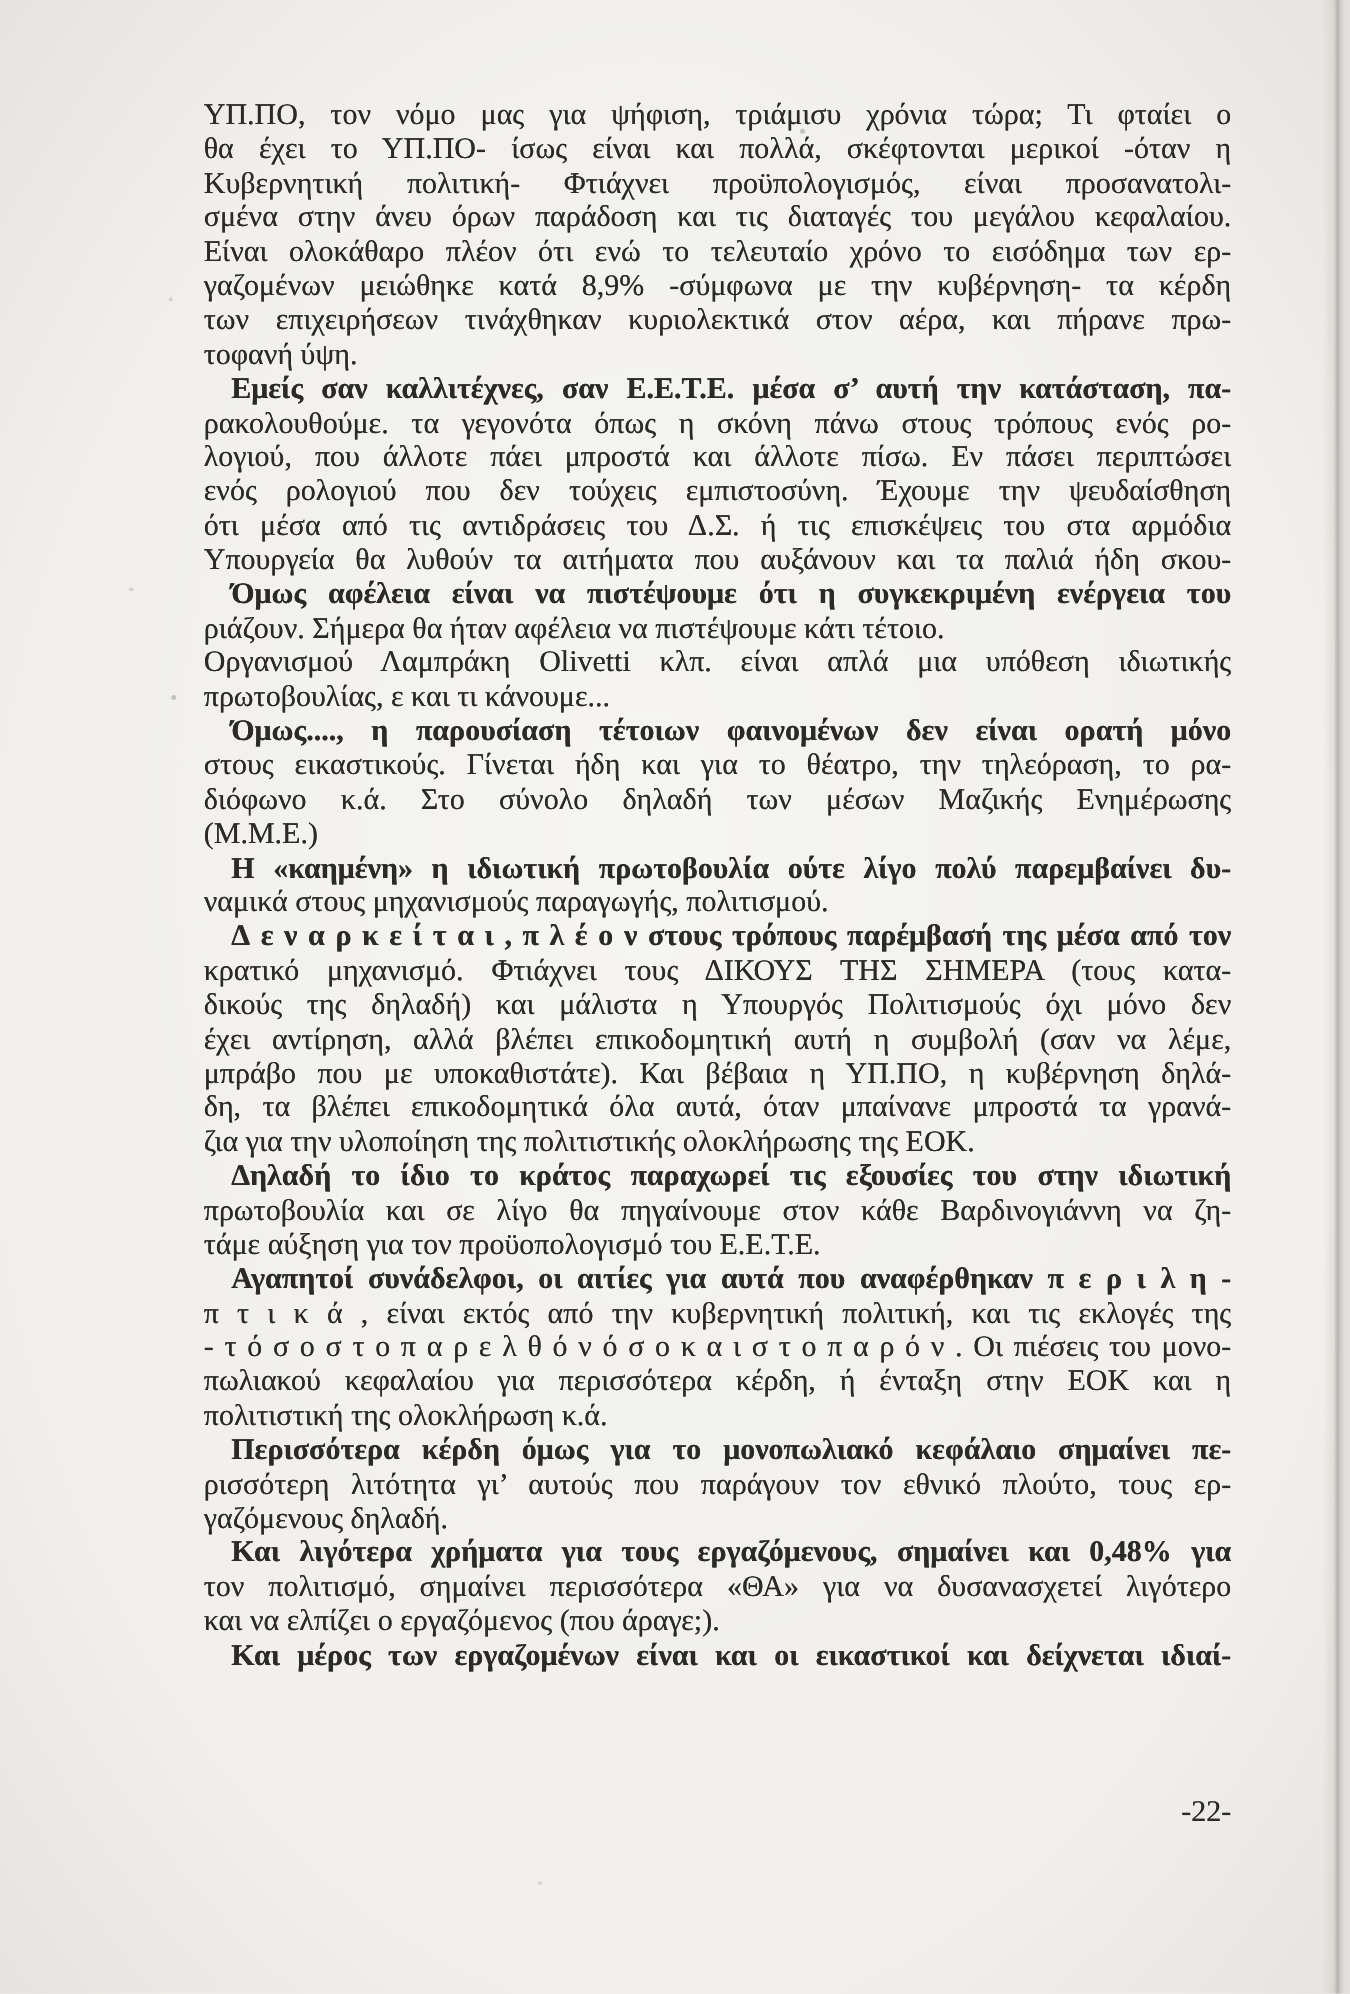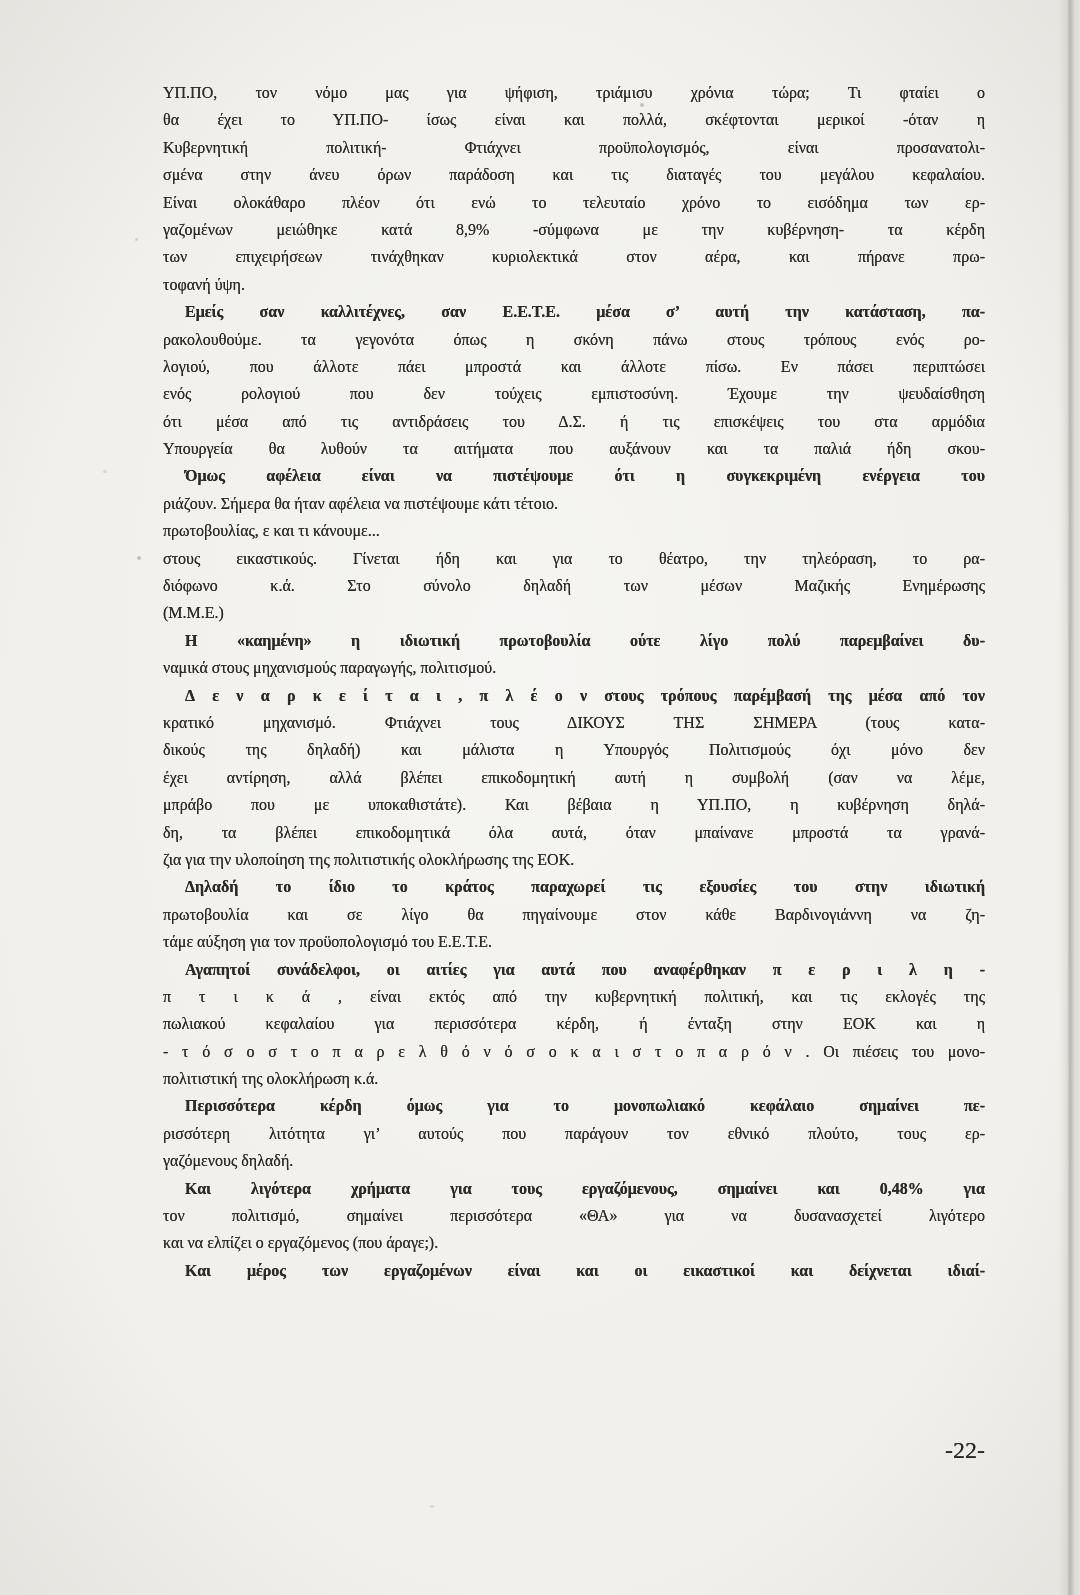--- a/index.html
+++ b/index.html
@@ -27,21 +27,21 @@
       rgba(170,168,160,0) 0px,
       rgba(170,168,160,0.22) 9px,
       #b6b4ae 12px,
       #cac8c3 14px,
       #dedcd8 17px,
       #e3e2de 22px);
   }
   .textblock{
     position:absolute;left:163px;top:79px;width:822px;
     color:var(--ink);
-    font-size:16px;line-height:27.4px;
+    font-size:24px;line-height:27.4px;
     text-shadow:0 0 0.5px rgba(43,42,38,0.85);
   }
   .line{
     height:27.4px;overflow:hidden;
     text-align:justify;
     text-align-last:justify;
     -moz-text-align-last:justify;
   }
   .line.noj{text-align-last:left;-moz-text-align-last:left;}
   .line.ind{padding-left:22px;box-sizing:border-box;font-weight:bold;}
@@ -71,40 +71,42 @@
       <div class="line">των επιχειρήσεων τινάχθηκαν κυριολεκτικά στον αέρα, και πήρανε πρω-</div>
       <div class="line noj">τοφανή ύψη.</div>
       <div class="line ind">Εμείς σαν καλλιτέχνες, σαν Ε.Ε.Τ.Ε. μέσα σ’ αυτή την κατάσταση, πα-</div>
       <div class="line">ρακολουθούμε. τα γεγονότα όπως η σκόνη πάνω στους τρόπους ενός ρο-</div>
       <div class="line">λογιού, που άλλοτε πάει μπροστά και άλλοτε πίσω. Εν πάσει περιπτώσει</div>
       <div class="line">ενός ρολογιού που δεν τούχεις εμπιστοσύνη. Έχουμε την ψευδαίσθηση</div>
       <div class="line">ότι μέσα από τις αντιδράσεις του Δ.Σ. ή τις επισκέψεις του στα αρμόδια</div>
       <div class="line">Υπουργεία θα λυθούν τα αιτήματα που αυξάνουν και τα παλιά ήδη σκου-</div>
       <div class="line ind">Όμως αφέλεια είναι να πιστέψουμε ότι η συγκεκριμένη ενέργεια του</div>
       <div class="line noj">ριάζουν. Σήμερα θα ήταν αφέλεια να πιστέψουμε κάτι τέτοιο.</div>
+      <div class="line">Οργανισμού Λαμπράκη Olivetti κλπ. είναι απλά μια υπόθεση ιδιωτικής</div>
       <div class="line noj">πρωτοβουλίας, ε και τι κάνουμε...</div>
+      <div class="line ind">Όμως...., η παρουσίαση τέτοιων φαινομένων δεν είναι ορατή μόνο</div>
       <div class="line">στους εικαστικούς. Γίνεται ήδη και για το θέατρο, την τηλεόραση, το ρα-</div>
       <div class="line">διόφωνο κ.ά. Στο σύνολο δηλαδή των μέσων Μαζικής Ενημέρωσης</div>
       <div class="line noj">(Μ.Μ.Ε.)</div>
       <div class="line ind">Η «καημένη» η ιδιωτική πρωτοβουλία ούτε λίγο πολύ παρεμβαίνει δυ-</div>
       <div class="line noj">ναμικά στους μηχανισμούς παραγωγής, πολιτισμού.</div>
       <div class="line ind">Δ&nbsp;ε&nbsp;ν α&nbsp;ρ&nbsp;κ&nbsp;ε&nbsp;ί&nbsp;τ&nbsp;α&nbsp;ι&nbsp;, π&nbsp;λ&nbsp;έ&nbsp;ο&nbsp;ν στους τρόπους παρέμβασή της μέσα από τον</div>
       <div class="line">κρατικό μηχανισμό. Φτιάχνει τους ΔΙΚΟΥΣ ΤΗΣ ΣΗΜΕΡΑ (τους κατα-</div>
       <div class="line">δικούς της δηλαδή) και μάλιστα η Υπουργός Πολιτισμούς όχι μόνο δεν</div>
       <div class="line">έχει αντίρηση, αλλά βλέπει επικοδομητική αυτή η συμβολή (σαν να λέμε,</div>
       <div class="line">μπράβο που με υποκαθιστάτε). Και βέβαια η ΥΠ.ΠΟ, η κυβέρνηση δηλά-</div>
       <div class="line">δη, τα βλέπει επικοδομητικά όλα αυτά, όταν μπαίνανε μπροστά τα γρανά-</div>
       <div class="line noj">ζια για την υλοποίηση της πολιτιστικής ολοκλήρωσης της ΕΟΚ.</div>
       <div class="line ind">Δηλαδή το ίδιο το κράτος παραχωρεί τις εξουσίες του στην ιδιωτική</div>
       <div class="line">πρωτοβουλία και σε λίγο θα πηγαίνουμε στον κάθε Βαρδινογιάννη να ζη-</div>
       <div class="line noj">τάμε αύξηση για τον προϋοπολογισμό του Ε.Ε.Τ.Ε.</div>
       <div class="line ind">Αγαπητοί συνάδελφοι, οι αιτίες για αυτά που αναφέρθηκαν π&nbsp;ε&nbsp;ρ&nbsp;ι&nbsp;λ&nbsp;η&nbsp;-</div>
       <div class="line">π&nbsp;τ&nbsp;ι&nbsp;κ&nbsp;ά&nbsp;, είναι εκτός από την κυβερνητική πολιτική, και τις εκλογές της</div>
+      <div class="line">-&nbsp;τ&nbsp;ό&nbsp;σ&nbsp;ο σ&nbsp;τ&nbsp;ο π&nbsp;α&nbsp;ρ&nbsp;ε&nbsp;λ&nbsp;θ&nbsp;ό&nbsp;ν ό&nbsp;σ&nbsp;ο κ&nbsp;α&nbsp;ι σ&nbsp;τ&nbsp;ο π&nbsp;α&nbsp;ρ&nbsp;ό&nbsp;ν&nbsp;. Οι πιέσεις του μονο-</div>
       <div class="line">πωλιακού κεφαλαίου για περισσότερα κέρδη, ή ένταξη στην ΕΟΚ και η</div>
-      <div class="line">-&nbsp;τ&nbsp;ό&nbsp;σ&nbsp;ο σ&nbsp;τ&nbsp;ο π&nbsp;α&nbsp;ρ&nbsp;ε&nbsp;λ&nbsp;θ&nbsp;ό&nbsp;ν ό&nbsp;σ&nbsp;ο κ&nbsp;α&nbsp;ι σ&nbsp;τ&nbsp;ο π&nbsp;α&nbsp;ρ&nbsp;ό&nbsp;ν&nbsp;. Οι πιέσεις του μονο-</div>
       <div class="line noj">πολιτιστική της ολοκλήρωση κ.ά.</div>
       <div class="line ind">Περισσότερα κέρδη όμως για το μονοπωλιακό κεφάλαιο σημαίνει πε-</div>
       <div class="line">ρισσότερη λιτότητα γι’ αυτούς που παράγουν τον εθνικό πλούτο, τους ερ-</div>
       <div class="line noj">γαζόμενους δηλαδή.</div>
       <div class="line ind">Και λιγότερα χρήματα για τους εργαζόμενους, σημαίνει και 0,48% για</div>
       <div class="line">τον πολιτισμό, σημαίνει περισσότερα «ΘΑ» για να δυσανασχετεί λιγότερο</div>
       <div class="line noj">και να ελπίζει ο εργαζόμενος (που άραγε;).</div>
       <div class="line ind">Και μέρος των εργαζομένων είναι και οι εικαστικοί και δείχνεται ιδιαί-</div>
     </div>
   <div class="pageno">-22-</div>

